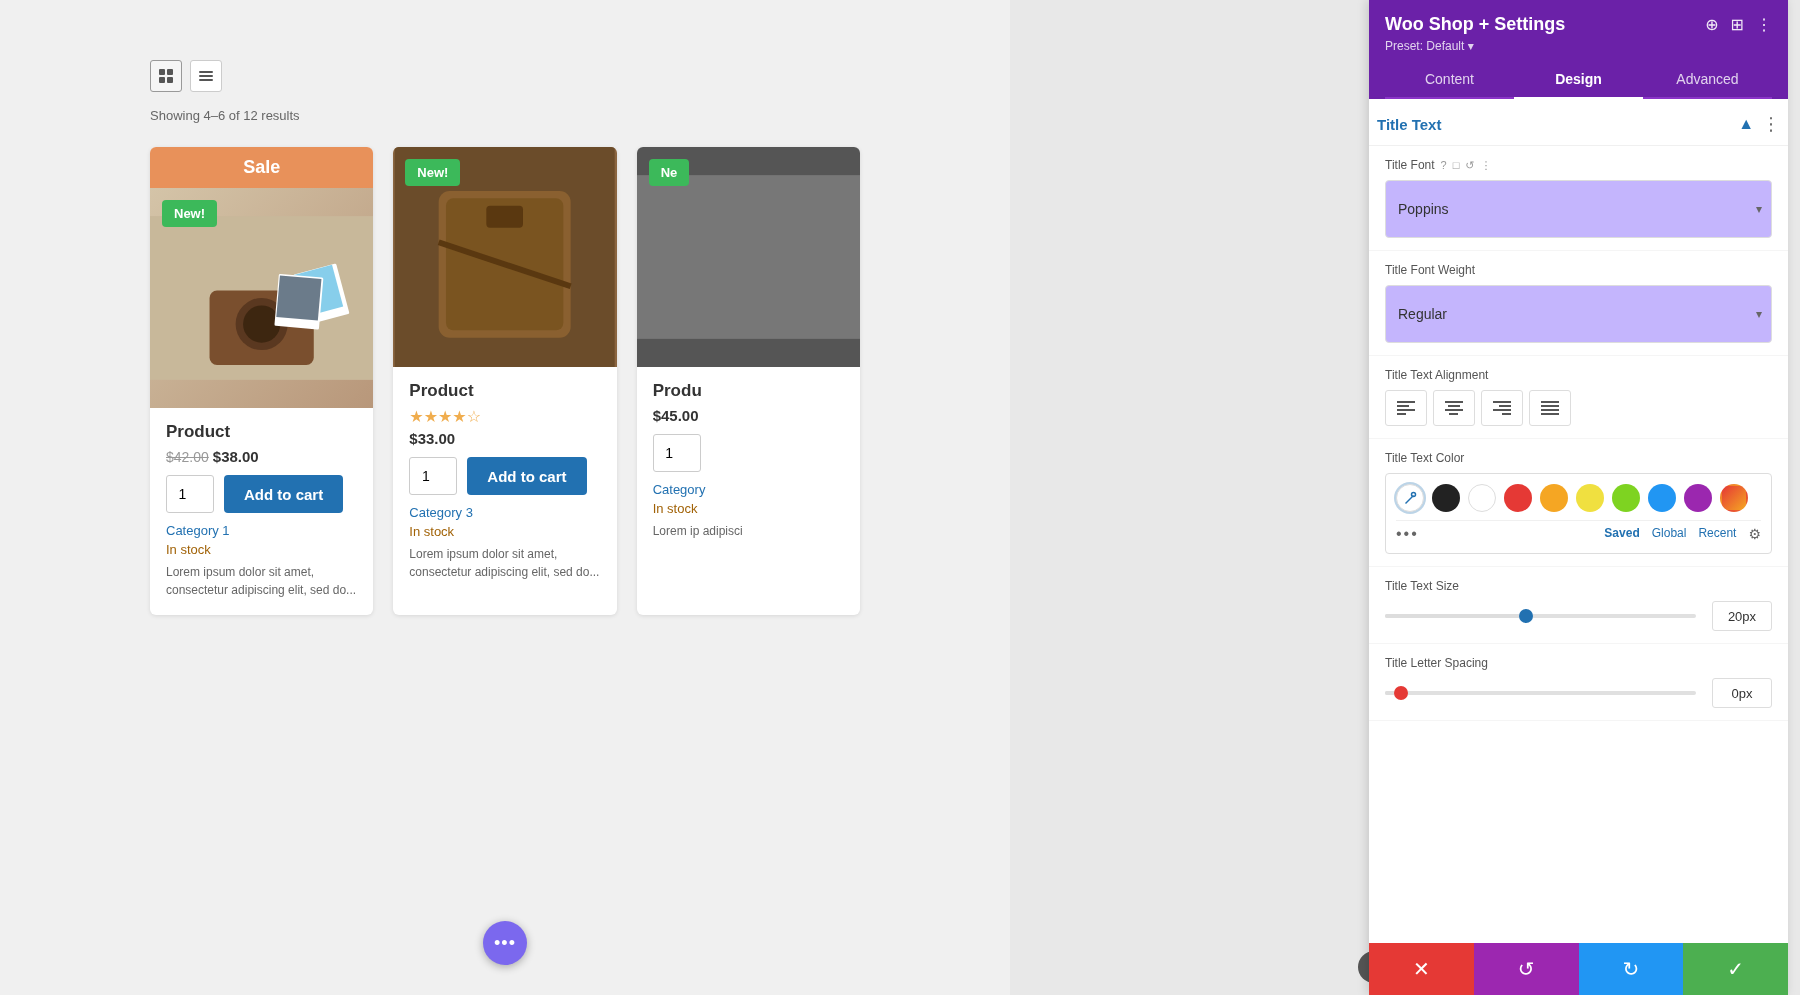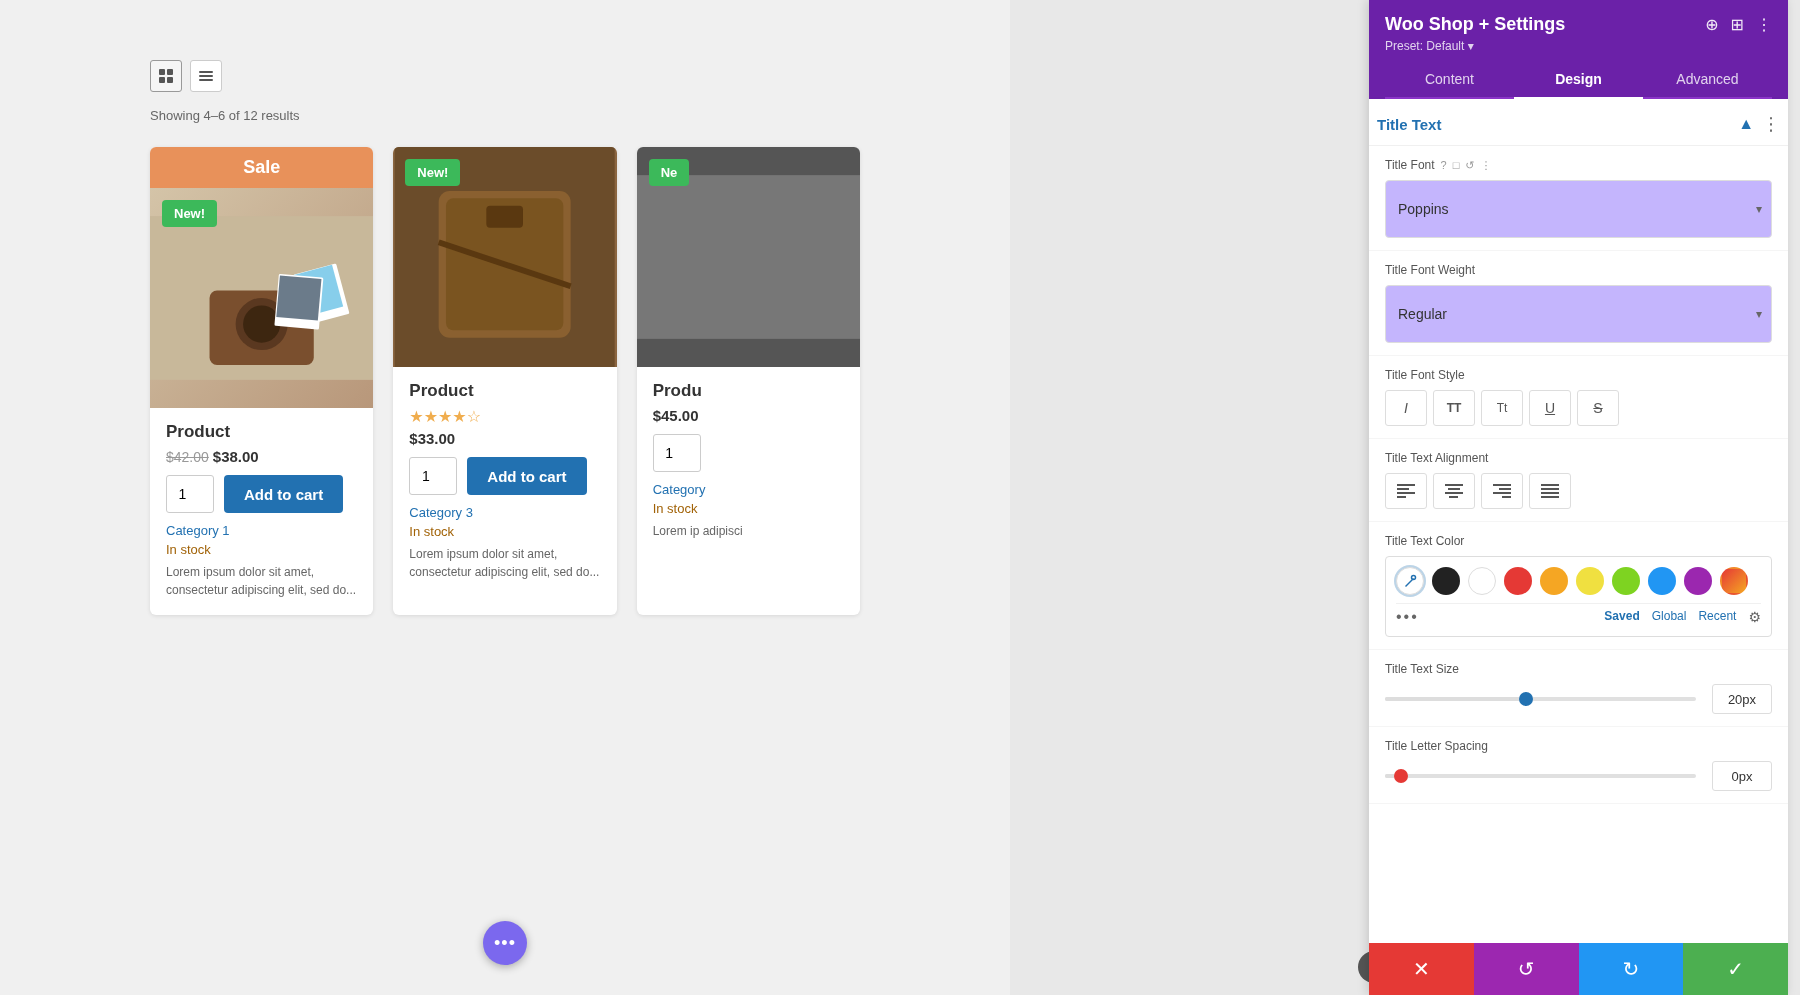--- a/index.html
+++ b/index.html
@@ -316,32 +316,20 @@
           <option>Regular</option>
           <option>Thin</option>
           <option>Light</option>
           <option>Medium</option>
           <option>Bold</option>
         </select>
         <span class="select-arrow">▾</span>
       </div>
     </div>
 
-    <div class="field-group">
-      <div class="field-label">
-        <span>Title Font Style</span>
-      </div>
-      <div class="style-buttons">
-        <button class="style-btn" style="font-style:italic;">I</button>
-        <button class="style-btn" style="font-size:12px;font-weight:700;">TT</button>
-        <button class="style-btn" style="font-size:12px;">Tt</button>
-        <button class="style-btn" style="text-decoration:underline;">U</button>
-        <button class="style-btn" style="text-decoration:line-through;">S</button>
-      </div>
-    </div>
 
     <div class="field-group">
       <div class="field-label">
         <span>Title Text Alignment</span>
       </div>
       <div class="align-buttons">
         <button class="align-btn">
           <svg width="18" height="14" viewBox="0 0 18 14">
               <rect x="0" y="0" width="18" height="2" fill="#555"></rect>
               <rect x="0" y="4" width="12" height="2" fill="#555"></rect>

